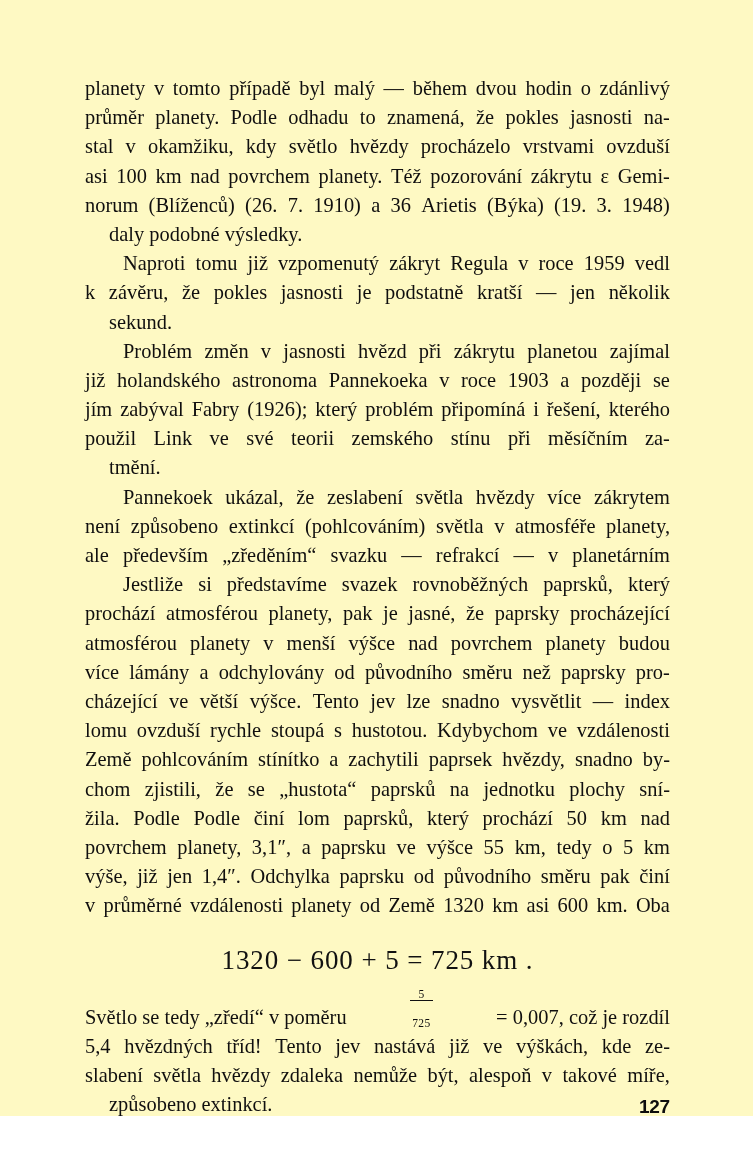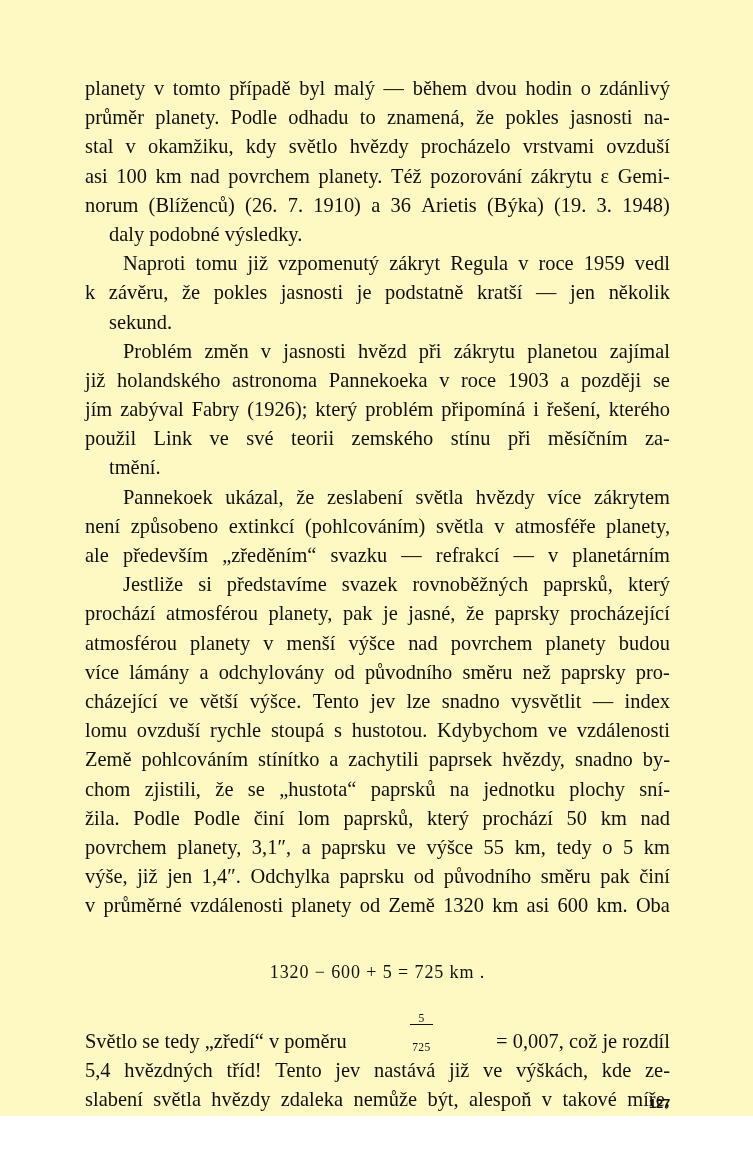--- a/index.html
+++ b/index.html
@@ -66,25 +66,25 @@
   .line.indent {
     padding-left: 38px;
     width: 547px;
     align-items: center;
   }
 
   
   .equation {
     display: block;
     text-align: center;
-    font-size: 18px;
+    font-size: 27px;
     line-height: 29.2px;
     height: 29.2px;
     letter-spacing: 0.9px;
-    margin: 12px;
+    margin: 0;
   }
   .eq-spacer-top { height: 26px; }
   .eq-spacer-bottom { height: 27px; }
 
   
   .frac {
     display: inline-flex;
     flex-direction: column;
     align-items: center;
     justify-content: center;
@@ -107,21 +107,21 @@
   }
 
   .page-number {
     position: absolute;
     left: 0;
     top: 1096px;
     width: 670px;
     text-align: right;
     font-family: "Liberation Sans", "DejaVu Sans", sans-serif;
     font-weight: bold;
-    font-size: 13px;
+    font-size: 19px;
     letter-spacing: -0.2px;
     color: #0d0d0d;
   }
 </style>
 </head>
 <body>
 
 <div class="page">
 
   <div class="text-column">

